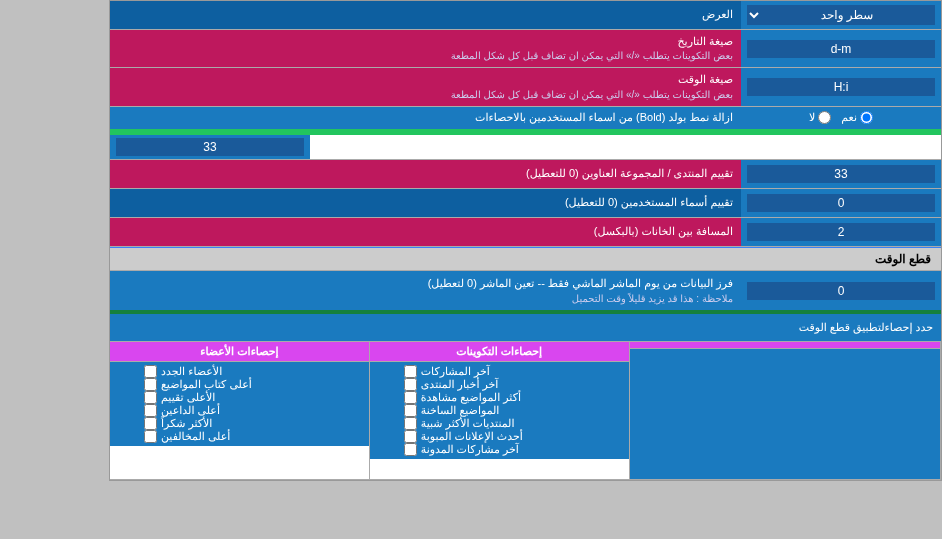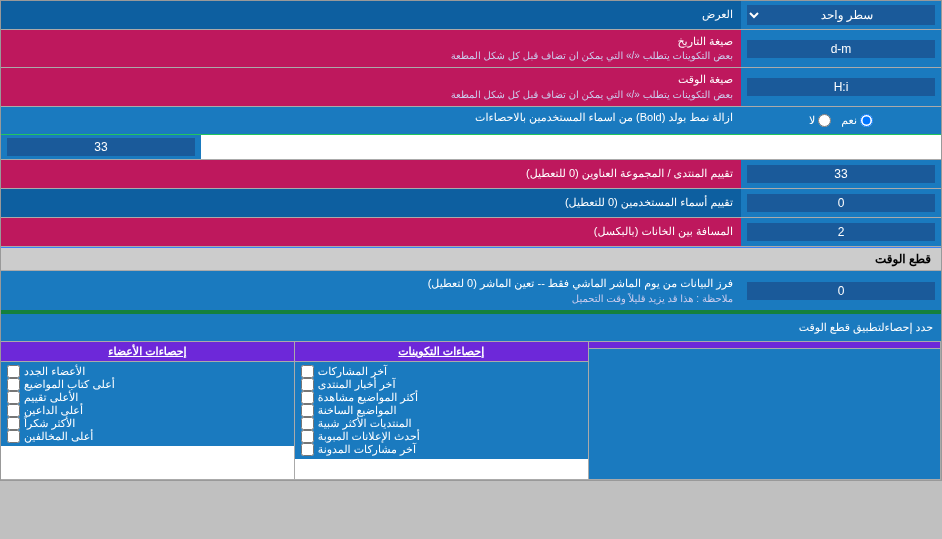--- a/index.html
+++ b/index.html
@@ -3,21 +3,21 @@
   <meta charset="utf-8">
   <style>
     * { box-sizing: border-box; margin: 0; padding: 0; }
     body {
       font-family: Arial, Tahoma, sans-serif;
       background: #c0c0c0;
       direction: rtl;
       font-size: 12px;
     }
     .main-container {
-      width: 942px;
+      width: 833px;
       background: #fff;
       border: 1px solid #999;
     }
     .row {
       display: flex;
       flex-direction: row-reverse;
       align-items: stretch;
       border-bottom: 1px solid #aaa;
     }
     .row-label {
@@ -71,21 +71,21 @@
       padding: 4px 10px;
       font-weight: bold;
       font-size: 12px;
       text-align: right;
       color: #000;
     }
     .radio-row {
       display: flex;
       flex-direction: row-reverse;
       background: #1a7abf;
-      border-bottom: 1px solid #22c55e;
+      border-bottom: 6px solid #22c55e;
       min-height: 28px;
     }
     .radio-label {
       flex: 1;
       color: #fff;
       padding: 4px 8px;
       text-align: right;
       font-size: 11px;
     }
     .radio-options {
@@ -104,20 +104,21 @@
       gap: 3px;
       cursor: pointer;
     }
     .checkbox-item {
       display: flex;
       align-items: center;
       justify-content: flex-end;
       gap: 4px;
       color: #fff;
       font-size: 11px;
+      margin-left: 28px;
     }
     .checkbox-item input[type="checkbox"] {
       cursor: pointer;
     }
     .wide-row {
       display: flex;
       flex-direction: row-reverse;
       align-items: stretch;
       border-bottom: 4px solid #15803d;
     }
@@ -157,28 +158,27 @@
       padding: 4px 8px;
       min-height: 28px;
     }
     .checkbox-apply-label {
       flex: 1;
       color: #fff;
       text-align: right;
       font-size: 11px;
     }
     .col-header {
-      background: #6d28d9;
+      background: #d946ef;
       color: #fff;
       text-align: center;
       font-weight: bold;
       padding: 3px 15px;
       font-size: 11px;
       border-bottom: 1px solid #aaa;
-      text-decoration: underline;
     }
     .three-col {
       display: flex;
       flex-direction: row;
       border-bottom: 1px solid #aaa;
     }
     .three-col .col {
       flex: 1;
       border-right: 1px solid #aaa;
     }

